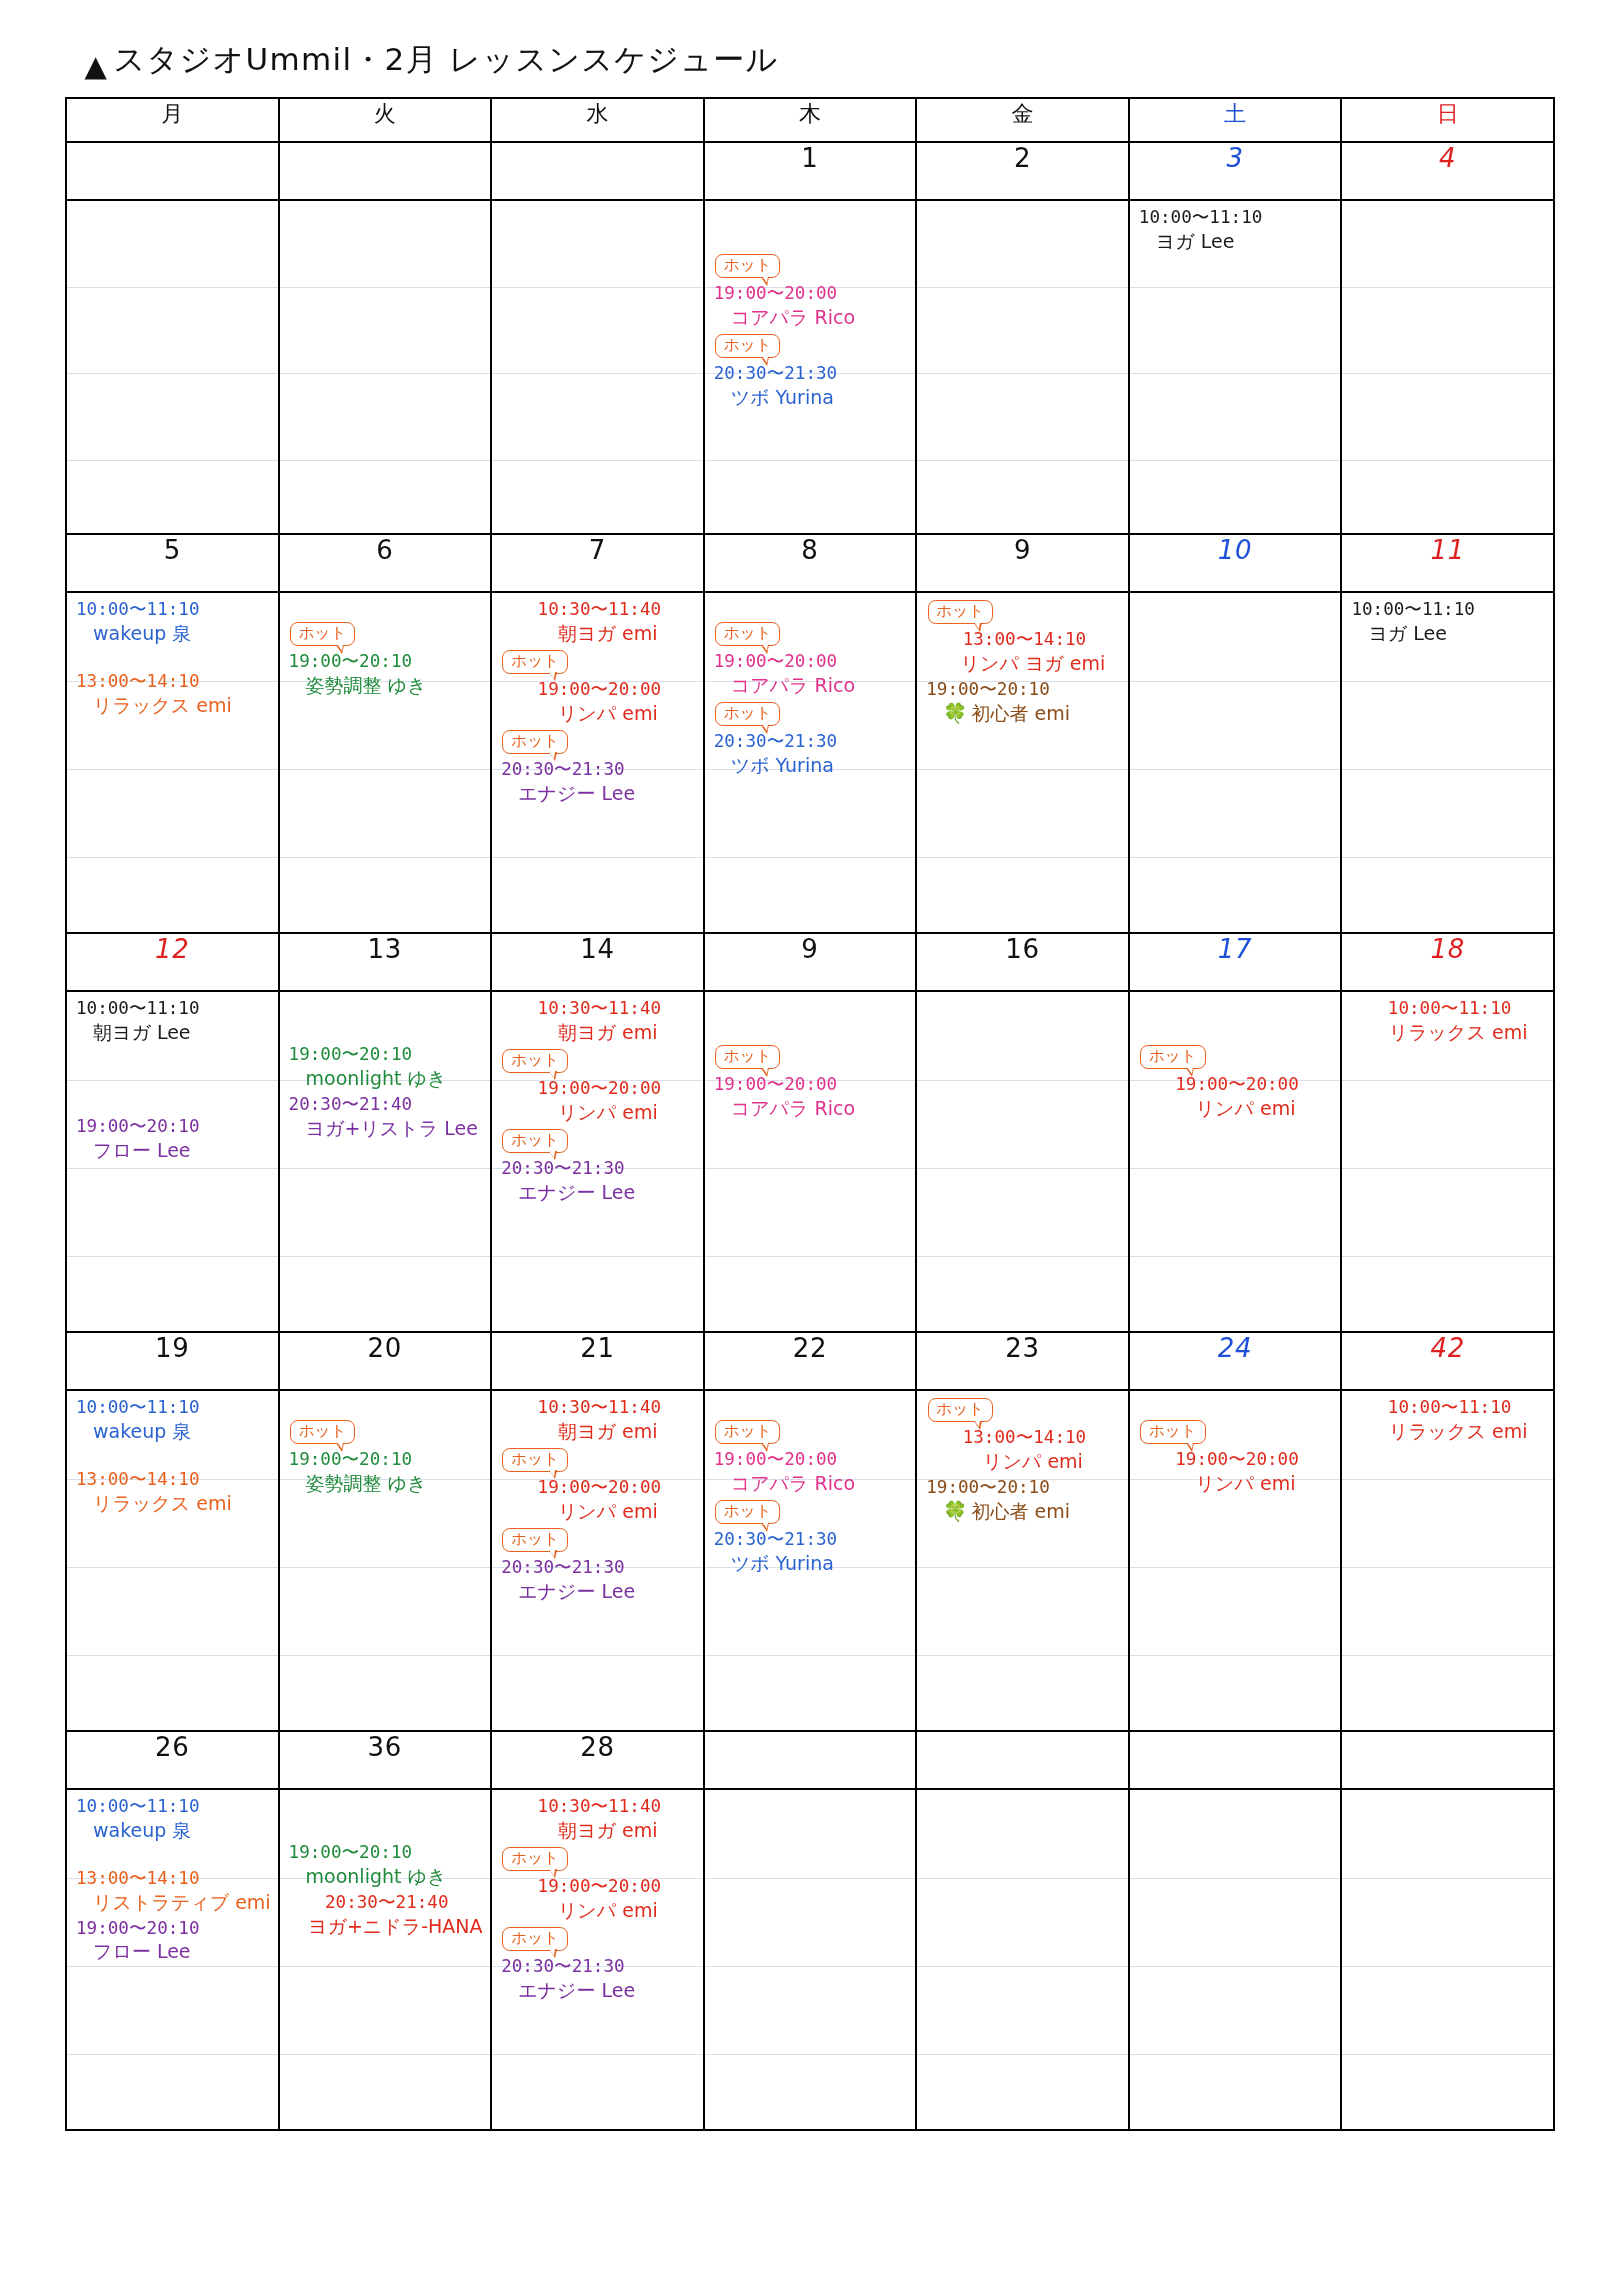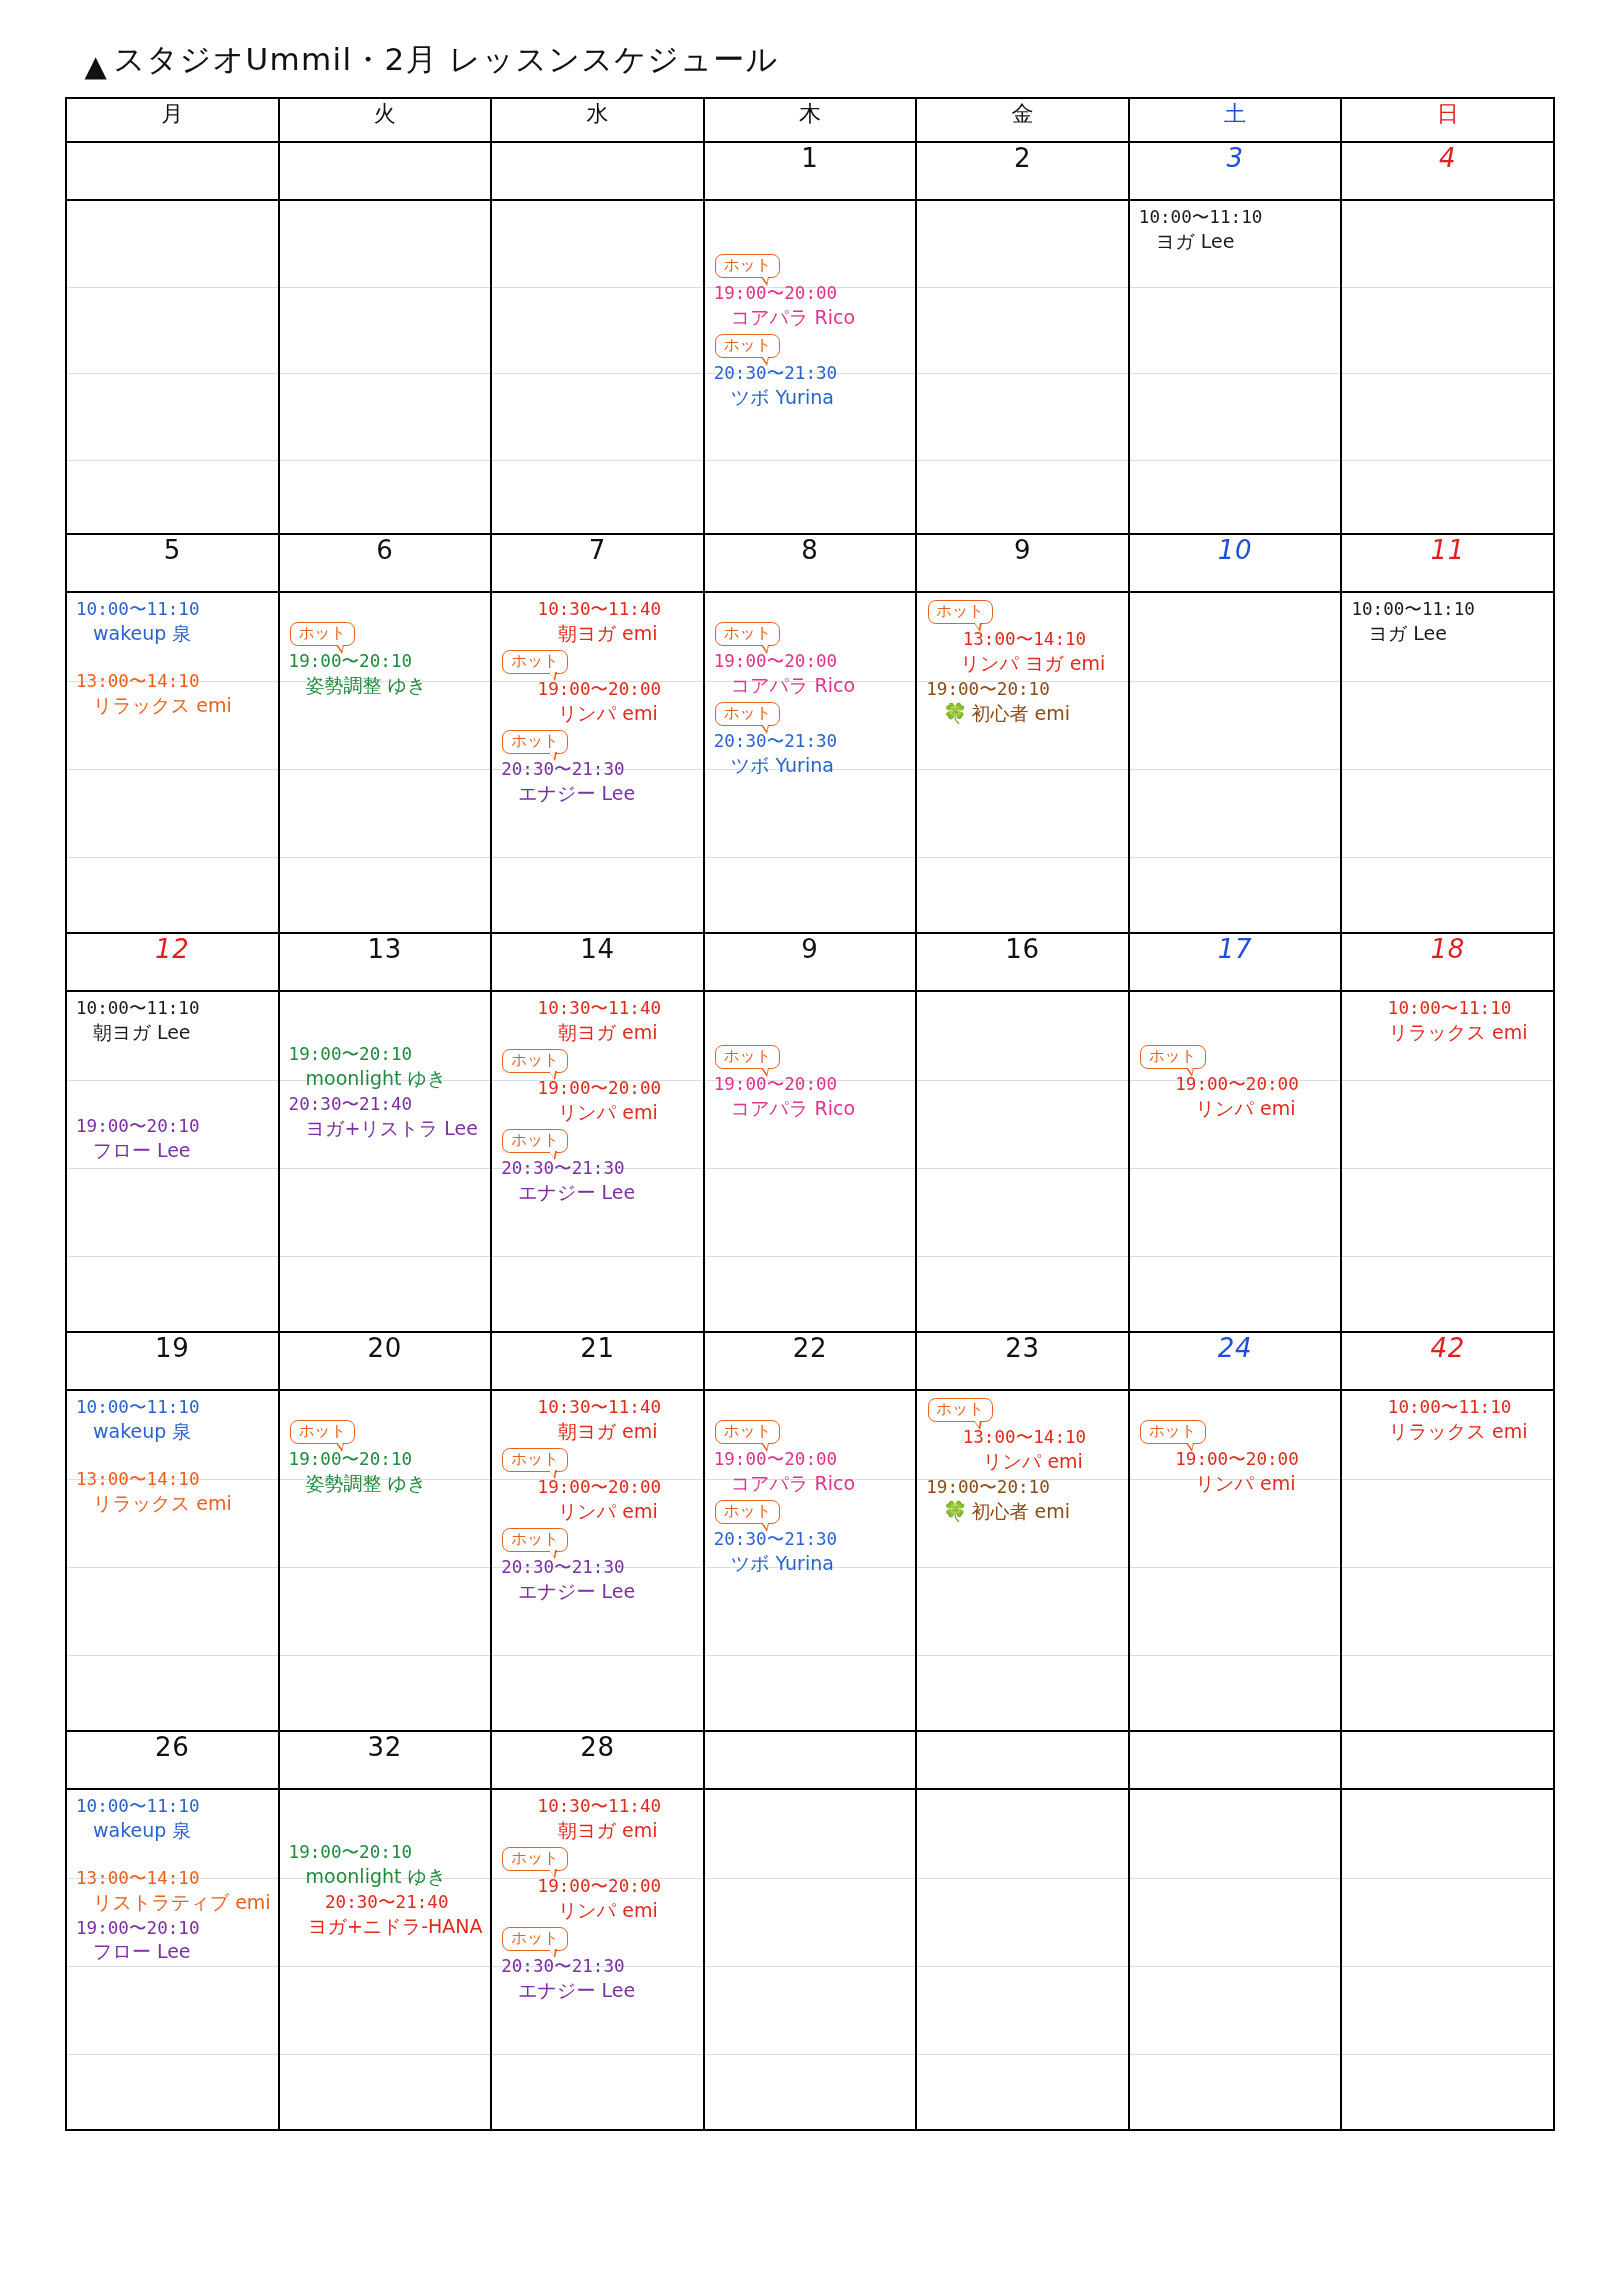--- a/index.html
+++ b/index.html
@@ -619,21 +619,21 @@
                 <i style="top: 78%;"></i>
               </div>
               <div class="events">
                 <div class="ev c-red"><span class="time">10:00〜11:10</span><span class="name">リラックス emi</span></div>
               </div>
             </div>
           </td>
         </tr>
         <tr>
           <td class="datecell">26</td>
-          <td class="datecell">32</td>
+          <td class="datecell">36</td>
           <td class="datecell">28</td>
           <td class="datecell"></td>
           <td class="datecell"></td>
           <td class="datecell sat"></td>
           <td class="datecell sun"></td>
         </tr>
         <tr class="weekbody">
           <td class="body">
             <div class="cellinner">
               <div class="rules">

